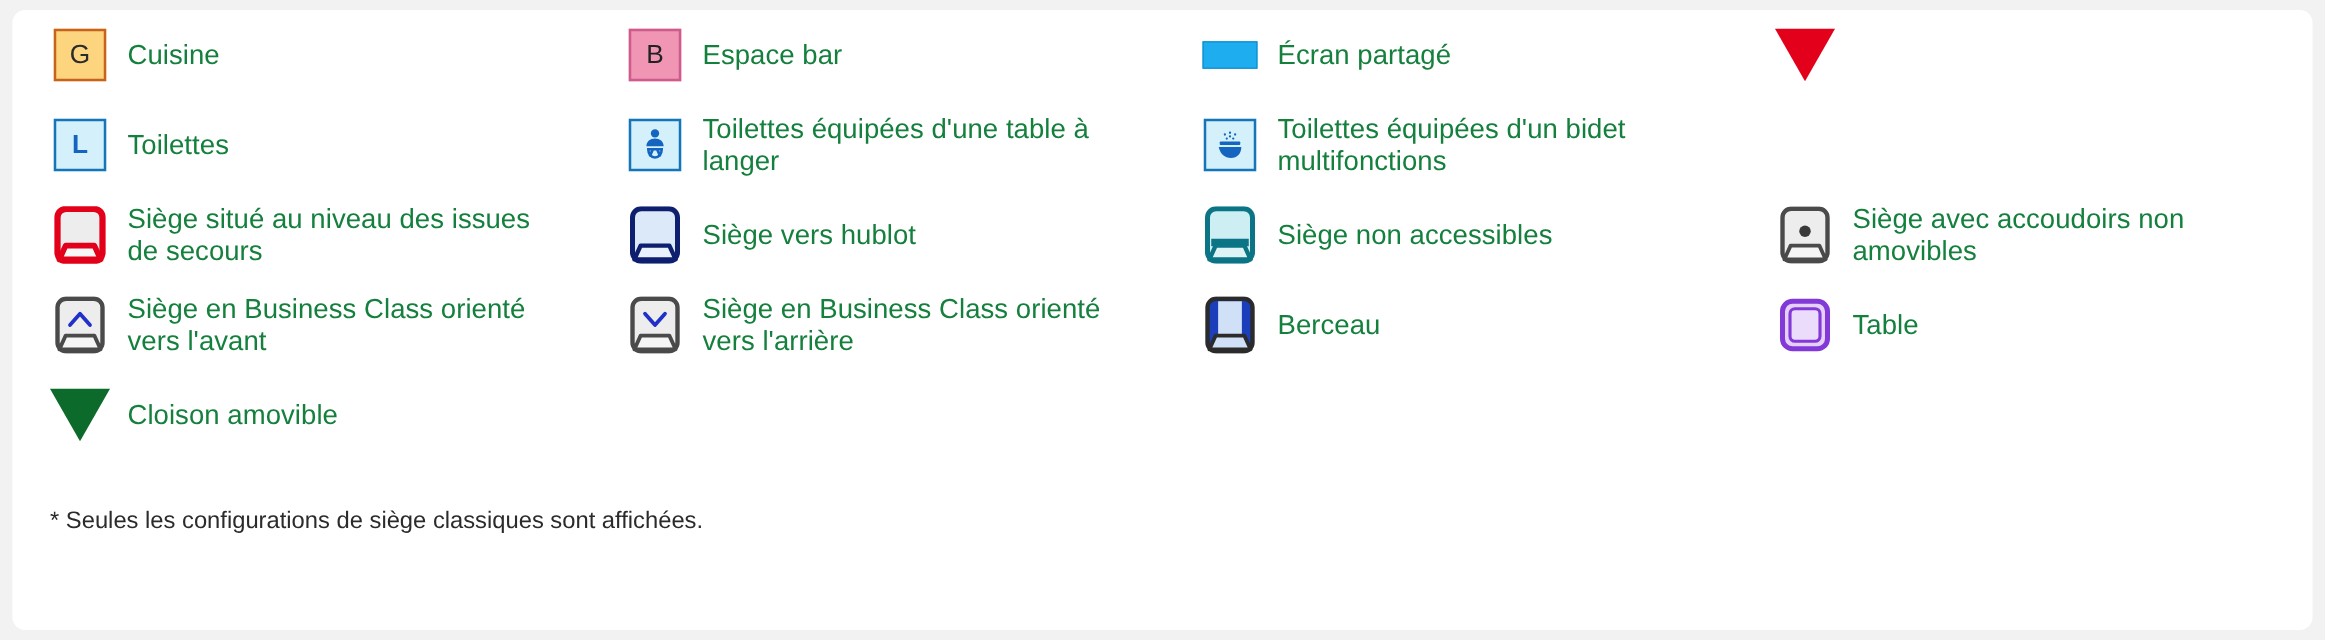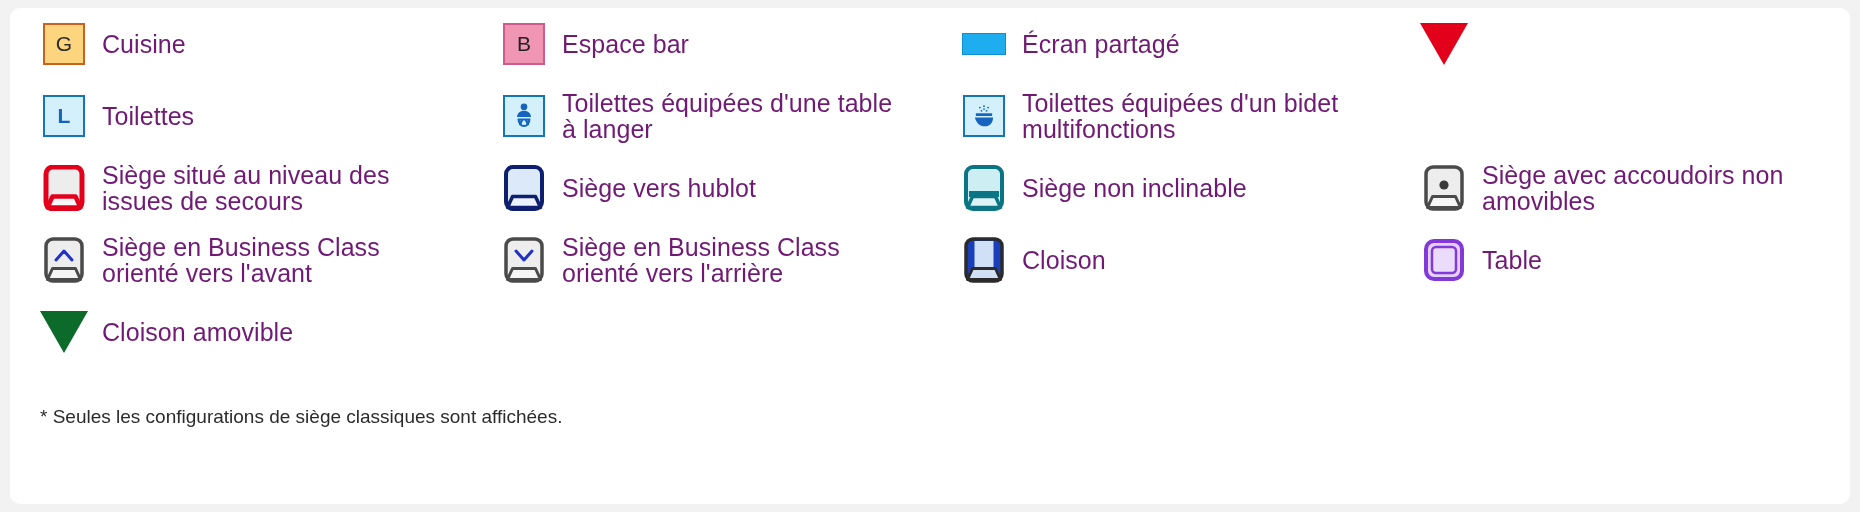--- a/index.html
+++ b/index.html
@@ -49,23 +49,23 @@
   .icon-slot {
     width: 48px;
     min-width: 48px;
     height: 52px;
     display: flex;
     align-items: center;
     justify-content: center;
     margin-right: 14px;
   }
   .legend-label {
-    font-size: 25px;
+    font-size: 22px;
     line-height: 26px;
-    color: #701a75;
+    color: #15803d;
     letter-spacing: 0.05px;
     max-width: 350px;
   }
   .footnote-wrap {
     position: absolute;
     left: 30px;
     top: 396px;
     width: 1000px;
   }
   .footnote {
@@ -234,21 +234,21 @@
       </div>
 
       <div class="legend-cell">
         <span class="icon-slot">
           <svg width="42" height="46" viewBox="0 0 42 46" aria-hidden="true">
             <rect x="3" y="2" width="36" height="42" rx="7" fill="#cdeef2" stroke="#0b7586" stroke-width="4"></rect>
             <rect x="6" y="26" width="30" height="6" fill="#0b7586"></rect>
             <path d="M9.5 31.5 L32.5 31.5 L37.5 42.5 L4.5 42.5 Z" fill="#ddf3f6" stroke="#0b7586" stroke-width="3.5" stroke-linejoin="round"></path>
           </svg>
         </span>
-        <span class="legend-label">Siège non inclinable</span>
+        <span class="legend-label">Siège non accessibles</span>
       </div>
 
       <div class="legend-cell">
         <span class="icon-slot">
           <svg width="42" height="46" viewBox="0 0 42 46" aria-hidden="true">
             <rect x="3" y="2" width="36" height="42" rx="7" fill="#ededed" stroke="#4a4a4a" stroke-width="3.5"></rect>
             <circle cx="21" cy="20" r="4.6" fill="#3a3a3a"></circle>
             <path d="M9.5 31.5 L32.5 31.5 L37.5 42.5 L4.5 42.5 Z" fill="#f5f5f5" stroke="#4a4a4a" stroke-width="3" stroke-linejoin="round"></path>
           </svg>
         </span>
@@ -281,21 +281,21 @@
       </div>
 
       <div class="legend-cell">
         <span class="icon-slot">
           <svg width="42" height="46" viewBox="0 0 42 46" aria-hidden="true">
             <rect x="3" y="2" width="36" height="42" rx="7" fill="#1b3fbb" stroke="#2b2b2b" stroke-width="3.5"></rect>
             <rect x="11.5" y="4" width="19" height="38" fill="#cfe0f7"></rect>
             <path d="M9.5 31.5 L32.5 31.5 L37.5 42.5 L4.5 42.5 Z" fill="#cfe0f7" stroke="#2b2b2b" stroke-width="3" stroke-linejoin="round"></path>
           </svg>
         </span>
-        <span class="legend-label">Cloison</span>
+        <span class="legend-label">Berceau</span>
       </div>
 
       <div class="legend-cell">
         <span class="icon-slot">
           <svg width="42" height="46" viewBox="0 0 42 46" aria-hidden="true">
             <rect x="3" y="4" width="36" height="38" rx="8" fill="#e5d0f7" stroke="#8338d8" stroke-width="4"></rect>
             <rect x="9" y="10" width="24" height="26" rx="4" fill="#ecdcfb" stroke="#8338d8" stroke-width="2.5"></rect>
           </svg>
         </span>
         <span class="legend-label">Table</span>

